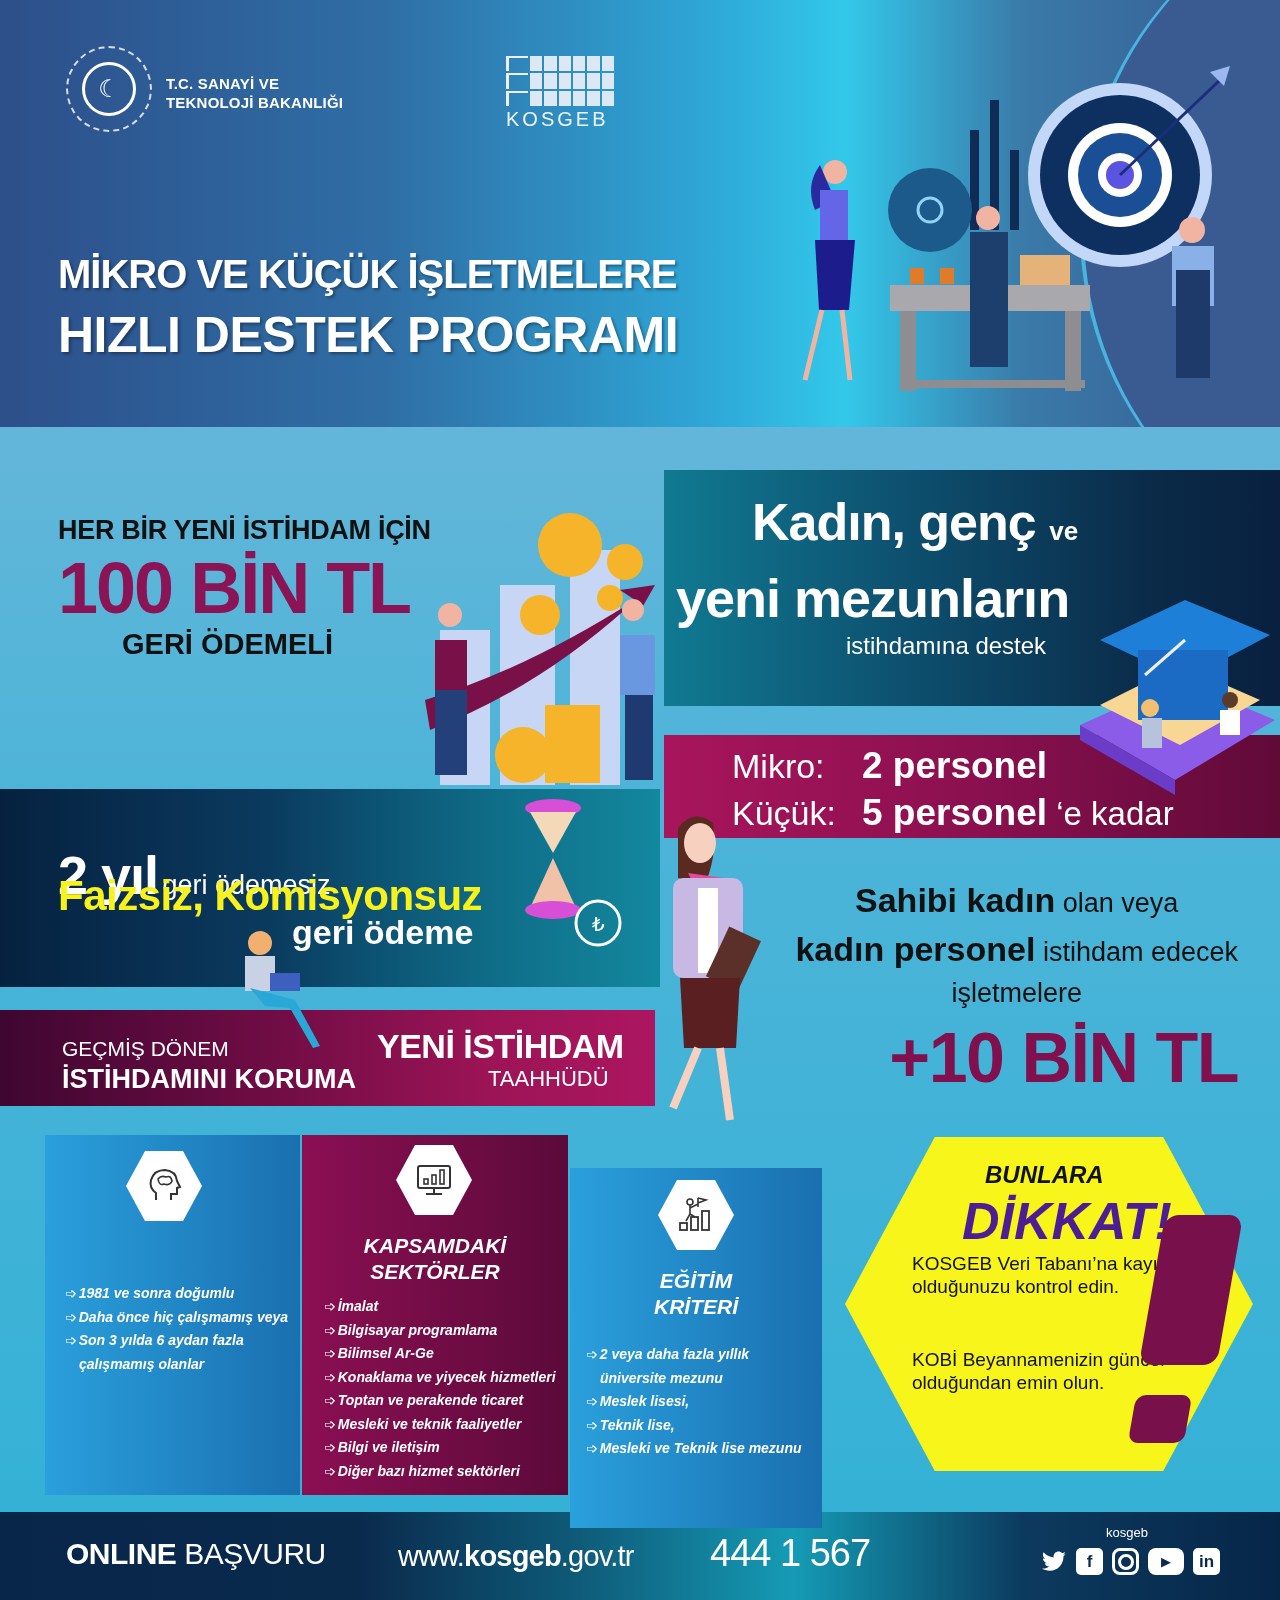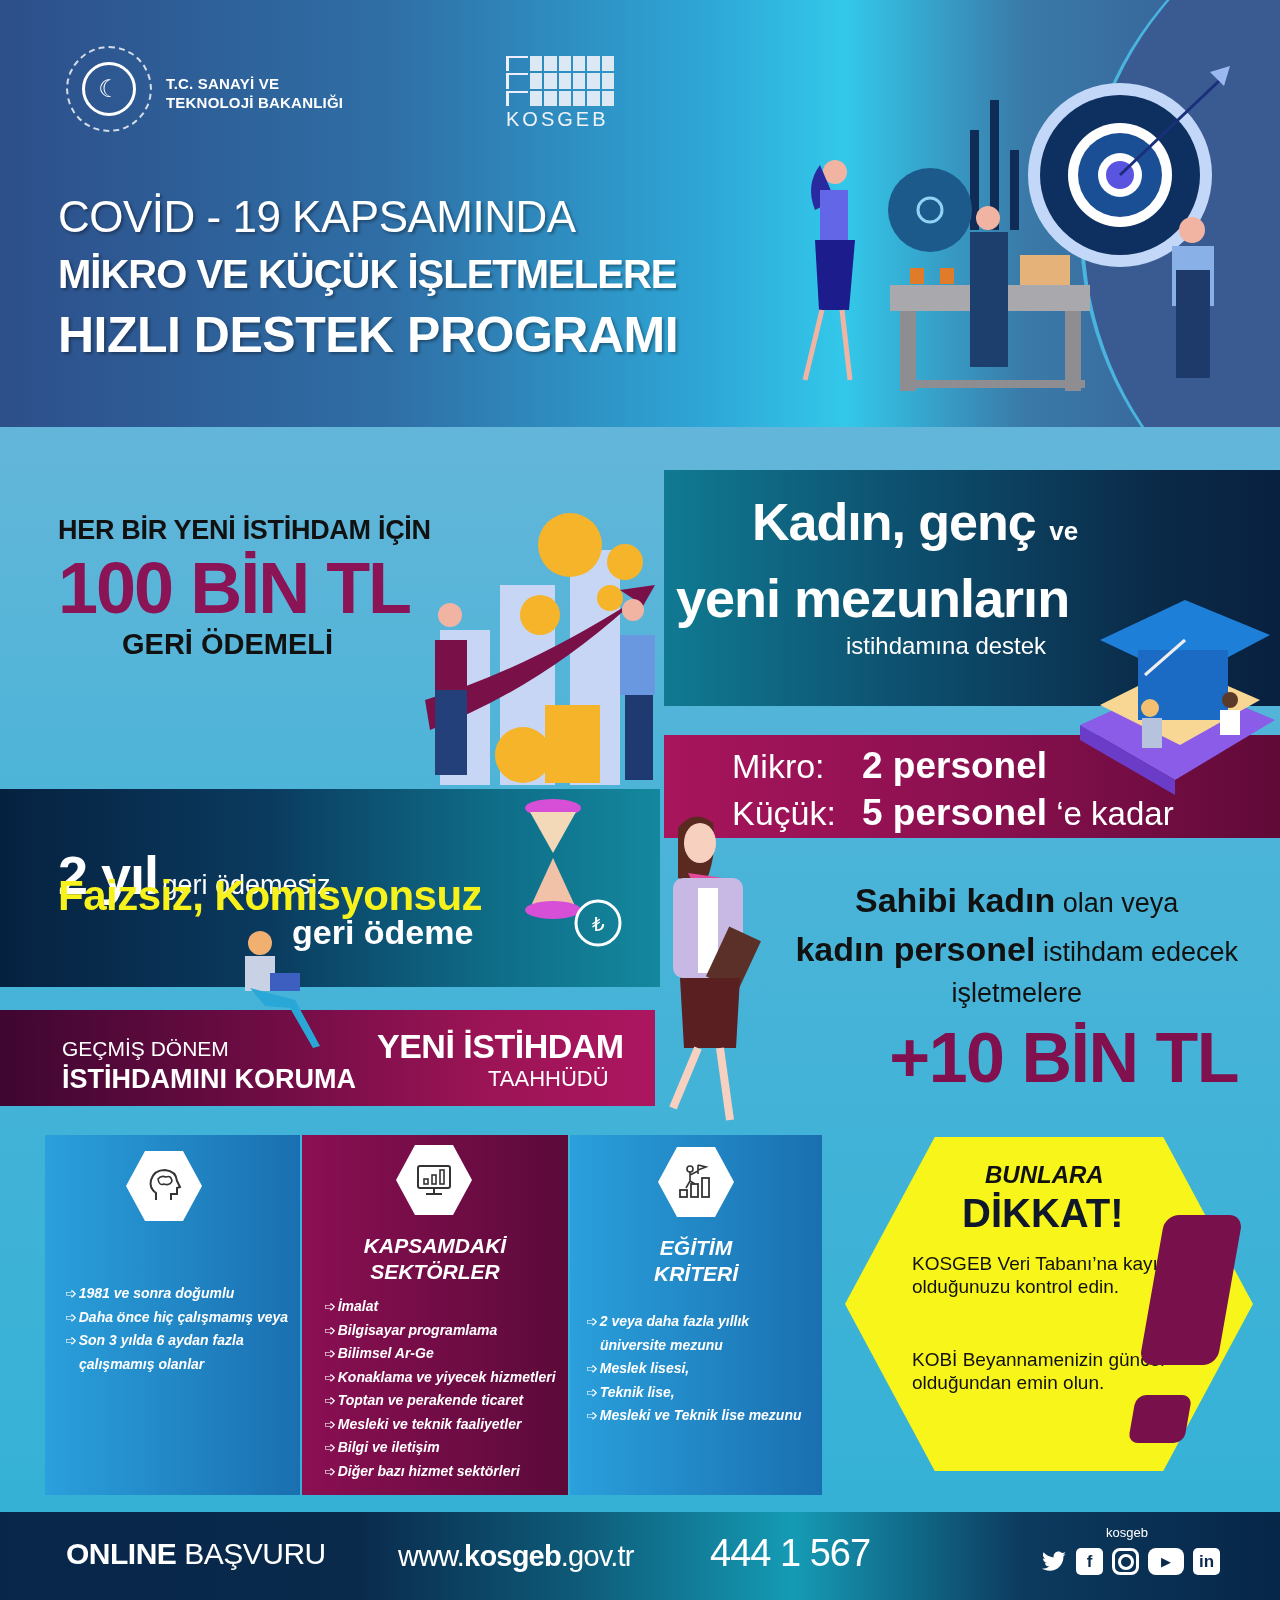--- a/index.html
+++ b/index.html
@@ -99,21 +99,21 @@
   .card-title { position: absolute; width: 100%; text-align: center; font-size: 21px; font-weight: bold; font-style: italic; line-height: 26px; }
   .card-list { position: absolute; list-style: none; font-size: 14px; font-style: italic; font-weight: bold; line-height: 23.5px; }
   .card-list li::before { content: "\27A9"; margin-right: 2px; font-style: normal; }
   .card-list .cont { padding-left: 12px; }
   .card-list .cont::before { content: ""; }
 
   
   .dikkat-hex { position: absolute; left: 845px; top: 1137px; width: 408px; height: 334px; background: #f7f51a;
     clip-path: polygon(22% 0, 78% 0, 100% 50%, 78% 100%, 22% 100%, 0 50%); z-index: 1; }
   .bunlara { position: absolute; left: 985px; top: 1161px; font-size: 24px; font-weight: bold; font-style: italic; color: #111; z-index: 2; }
-  .dikkat { position: absolute; left: 962px; top: 1191px; font-size: 40px; font-weight: bold; color: #0f172a; z-index: 2; }
+  .dikkat { position: absolute; left: 962px; top: 1191px; font-size: 52px; font-weight: bold; color: #4c1d95; z-index: 2; font-style: italic; }
   .dikkat-txt { position: absolute; left: 912px; font-size: 19px; font-weight: normal; color: #111; line-height: 23px; z-index: 2; width: 265px; }
   .excl-bar { position: absolute; left: 1152px; top: 1215px; width: 78px; height: 150px; background: #78104c;
     transform: skewX(-10deg); border-radius: 14px; z-index: 2; }
   .excl-dot { position: absolute; left: 1132px; top: 1395px; width: 56px; height: 48px; background: #78104c;
     transform: skewX(-10deg); border-radius: 10px; z-index: 2; }
 
   
   .footer { position: absolute; left: 0; top: 1512px; width: 1280px; height: 88px;
     background: linear-gradient(90deg, #07264a 0%, #0a2a4c 28%, #0e5a78 45%, #159bb5 62%, #0c3a5e 80%, #062648 100%); }
   .f-online { position: absolute; left: 66px; top: 1537px; font-size: 30px; font-weight: bold; z-index: 2; letter-spacing: -.5px; }
@@ -161,21 +161,20 @@
         <span></span>
         <span></span>
         <span></span>
         <span></span>
         <span></span>
         <span></span>
     </div>
     <div class="kosgeb-word">KOSGEB</div>
   </div>
 
-  <div class="title-line1">COVİD - 19 KAPSAMINDA</div>
   <div class="title-line2">MİKRO VE KÜÇÜK İŞLETMELERE</div>
   <div class="title-line3">HIZLI DESTEK PROGRAMI</div>
 
   <svg class="illus-factory" viewBox="0 0 470 340">
 
     <rect x="190" y="70" width="9" height="100" fill="#0f2c57"></rect>
     <rect x="210" y="40" width="9" height="130" fill="#0f2c57"></rect>
     <rect x="230" y="90" width="9" height="80" fill="#0f2c57"></rect>
 
     <circle cx="150" cy="150" r="42" fill="#1d5a8c"></circle>
@@ -354,21 +353,21 @@
     <li>Bilgisayar programlama</li>
     <li>Bilimsel Ar-Ge</li>
     <li>Konaklama ve yiyecek hizmetleri</li>
     <li>Toptan ve perakende ticaret</li>
     <li>Mesleki ve teknik faaliyetler</li>
     <li>Bilgi ve iletişim</li>
     <li>Diğer bazı hizmet sektörleri</li>
   </ul>
 </div>
 
-<div class="card blue" style="left:570px;width:252px;">
+<div class="card blue" style="left:570px;width:252px;margin-top:33px;">
   <div class="hex" style="left:88px;top:12px;">
     <svg width="40" height="40" viewBox="0 0 40 40">
         <rect x="4" y="28" width="7" height="7" fill="none" stroke="#333" stroke-width="1.8"></rect>
         <rect x="15" y="22" width="7" height="13" fill="none" stroke="#333" stroke-width="1.8"></rect>
         <rect x="26" y="16" width="7" height="19" fill="none" stroke="#333" stroke-width="1.8"></rect>
         <circle cx="14" cy="7" r="3" fill="none" stroke="#333" stroke-width="1.6"></circle>
         <path d="M14 10 L14 19 L10 26 M14 19 L19 22 M14 13 L22 9" fill="none" stroke="#333" stroke-width="1.6"></path>
         <path d="M22 3 L22 12 M22 3 L30 5 L22 8" fill="none" stroke="#333" stroke-width="1.6"></path>
       </svg>
   </div>

